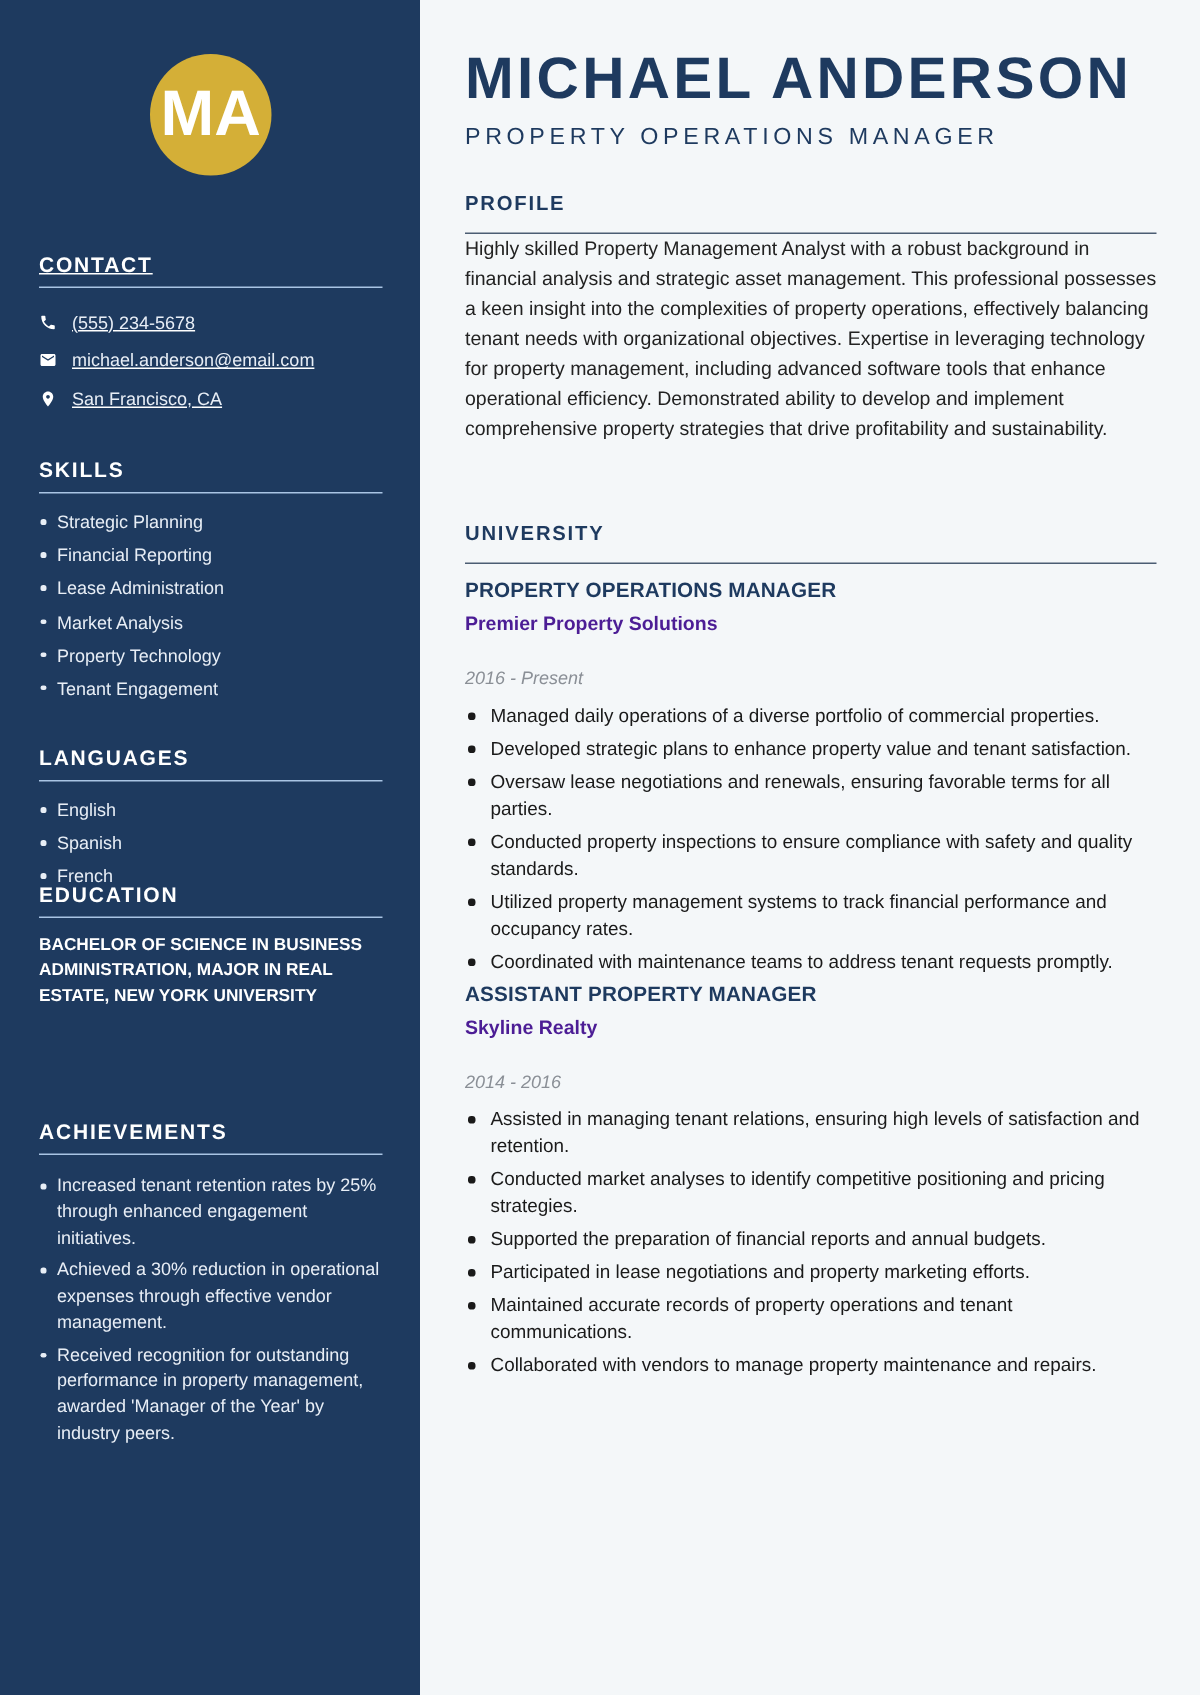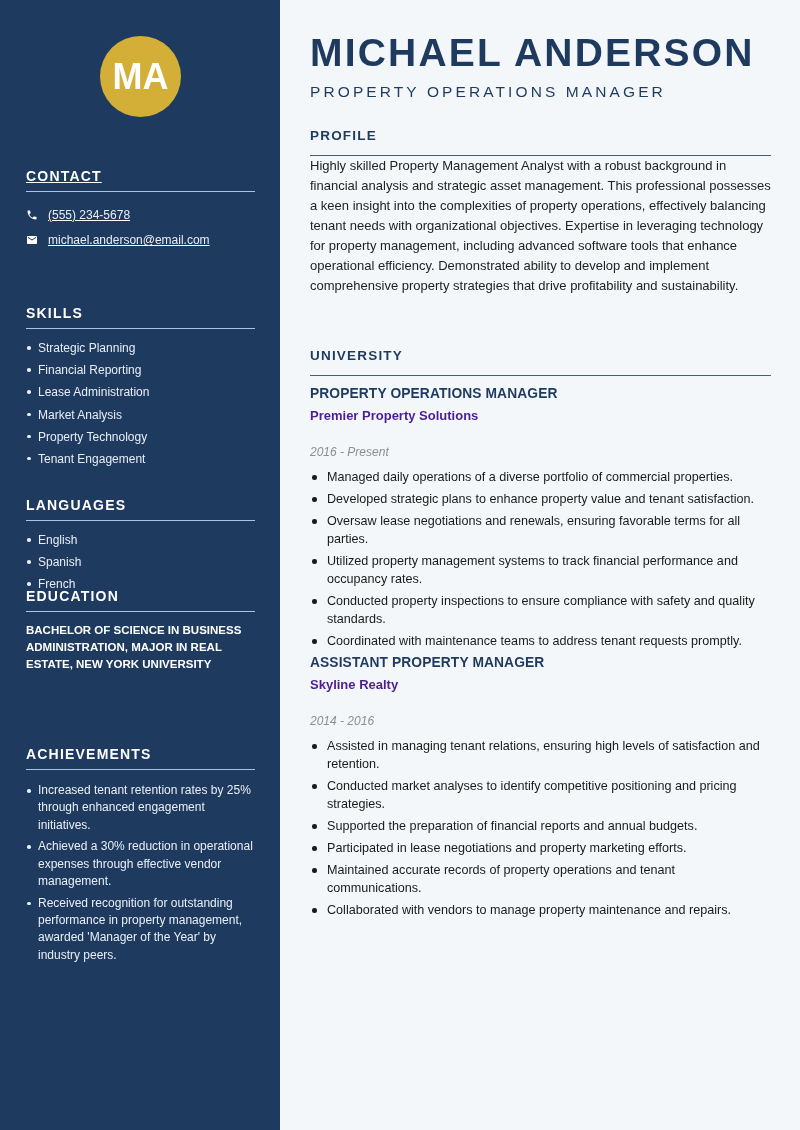--- a/index.html
+++ b/index.html
@@ -15,21 +15,21 @@
       background: #1e3a5f;
       color: #ffffff;
       padding: 0 26px;
     }
     .avatar {
       position: absolute; left: 100px; top: 36px;
       width: 81px; height: 81px; border-radius: 50%;
       background: #d4af37;
       color: #ffffff;
       display: flex; align-items: center; justify-content: center;
-      font-weight: bold; font-size: 36px; letter-spacing: 0px;
+      font-weight: bold; font-size: 43px; letter-spacing: 0px;
     }
     .side-section { position: absolute; left: 26px; width: 229px; }
     .side-title {
       font-weight: bold; font-size: 14px; letter-spacing: 1.2px;
       color: #ffffff;
       padding-bottom: 7px;
       border-bottom: 1.5px solid #a9c4e4;
     }
     .contact-list { margin-top: 10px; }
     .contact-item {
@@ -120,20 +120,28 @@
         <span>(555) 234-5678</span>
       </div>
       <div class="contact-item">
         <span class="ic">
           <svg viewBox="0 0 24 24">
               <path d="M20 4H4c-1.1 0-2 .9-2 2v12c0 1.1.9 2 2 2h16c1.1 0 2-.9 2-2V6c0-1.1-.9-2-2-2zm0 4l-8 5-8-5V6l8 5 8-5v2z"></path>
             </svg>
         </span>
         <span>michael.anderson@email.com</span>
       </div>
+      <div class="contact-item">
+        <span class="ic">
+          <svg viewBox="0 0 24 24">
+              <path d="M12 2C8.1 2 5 5.1 5 9c0 5.2 7 13 7 13s7-7.8 7-13c0-3.9-3.1-7-7-7zm0 9.5c-1.4 0-2.5-1.1-2.5-2.5s1.1-2.5 2.5-2.5 2.5 1.1 2.5 2.5-1.1 2.5-2.5 2.5z"></path>
+            </svg>
+        </span>
+        <span>San Francisco, CA</span>
+      </div>
     </div>
   </section>
 
   <section class="side-section" style="top:305px;">
     <h2 class="side-title">SKILLS</h2>
     <ul class="bullet-list skills">
       <li>Strategic Planning</li>
       <li>Financial Reporting</li>
       <li>Lease Administration</li>
       <li>Market Analysis</li>
@@ -180,22 +188,22 @@
   </section>
 
   <div class="job" style="top:386px;">
     <div class="job-role">PROPERTY OPERATIONS MANAGER</div>
     <div class="job-company">Premier Property Solutions</div>
     <div class="job-dates">2016 - Present</div>
     <ul class="job-bullets">
       <li>Managed daily operations of a diverse portfolio of commercial properties.</li>
       <li>Developed strategic plans to enhance property value and tenant satisfaction.</li>
       <li>Oversaw lease negotiations and renewals, ensuring favorable terms for all parties.</li>
+      <li>Conducted property inspections to ensure compliance with safety and quality standards.</li>
       <li>Utilized property management systems to track financial performance and occupancy rates.</li>
-      <li>Conducted property inspections to ensure compliance with safety and quality standards.</li>
       <li>Coordinated with maintenance teams to address tenant requests promptly.</li>
     </ul>
   </div>
 
   <div class="job" style="top:655px;">
     <div class="job-role">ASSISTANT PROPERTY MANAGER</div>
     <div class="job-company">Skyline Realty</div>
     <div class="job-dates">2014 - 2016</div>
     <ul class="job-bullets">
       <li>Assisted in managing tenant relations, ensuring high levels of satisfaction and retention.</li>

